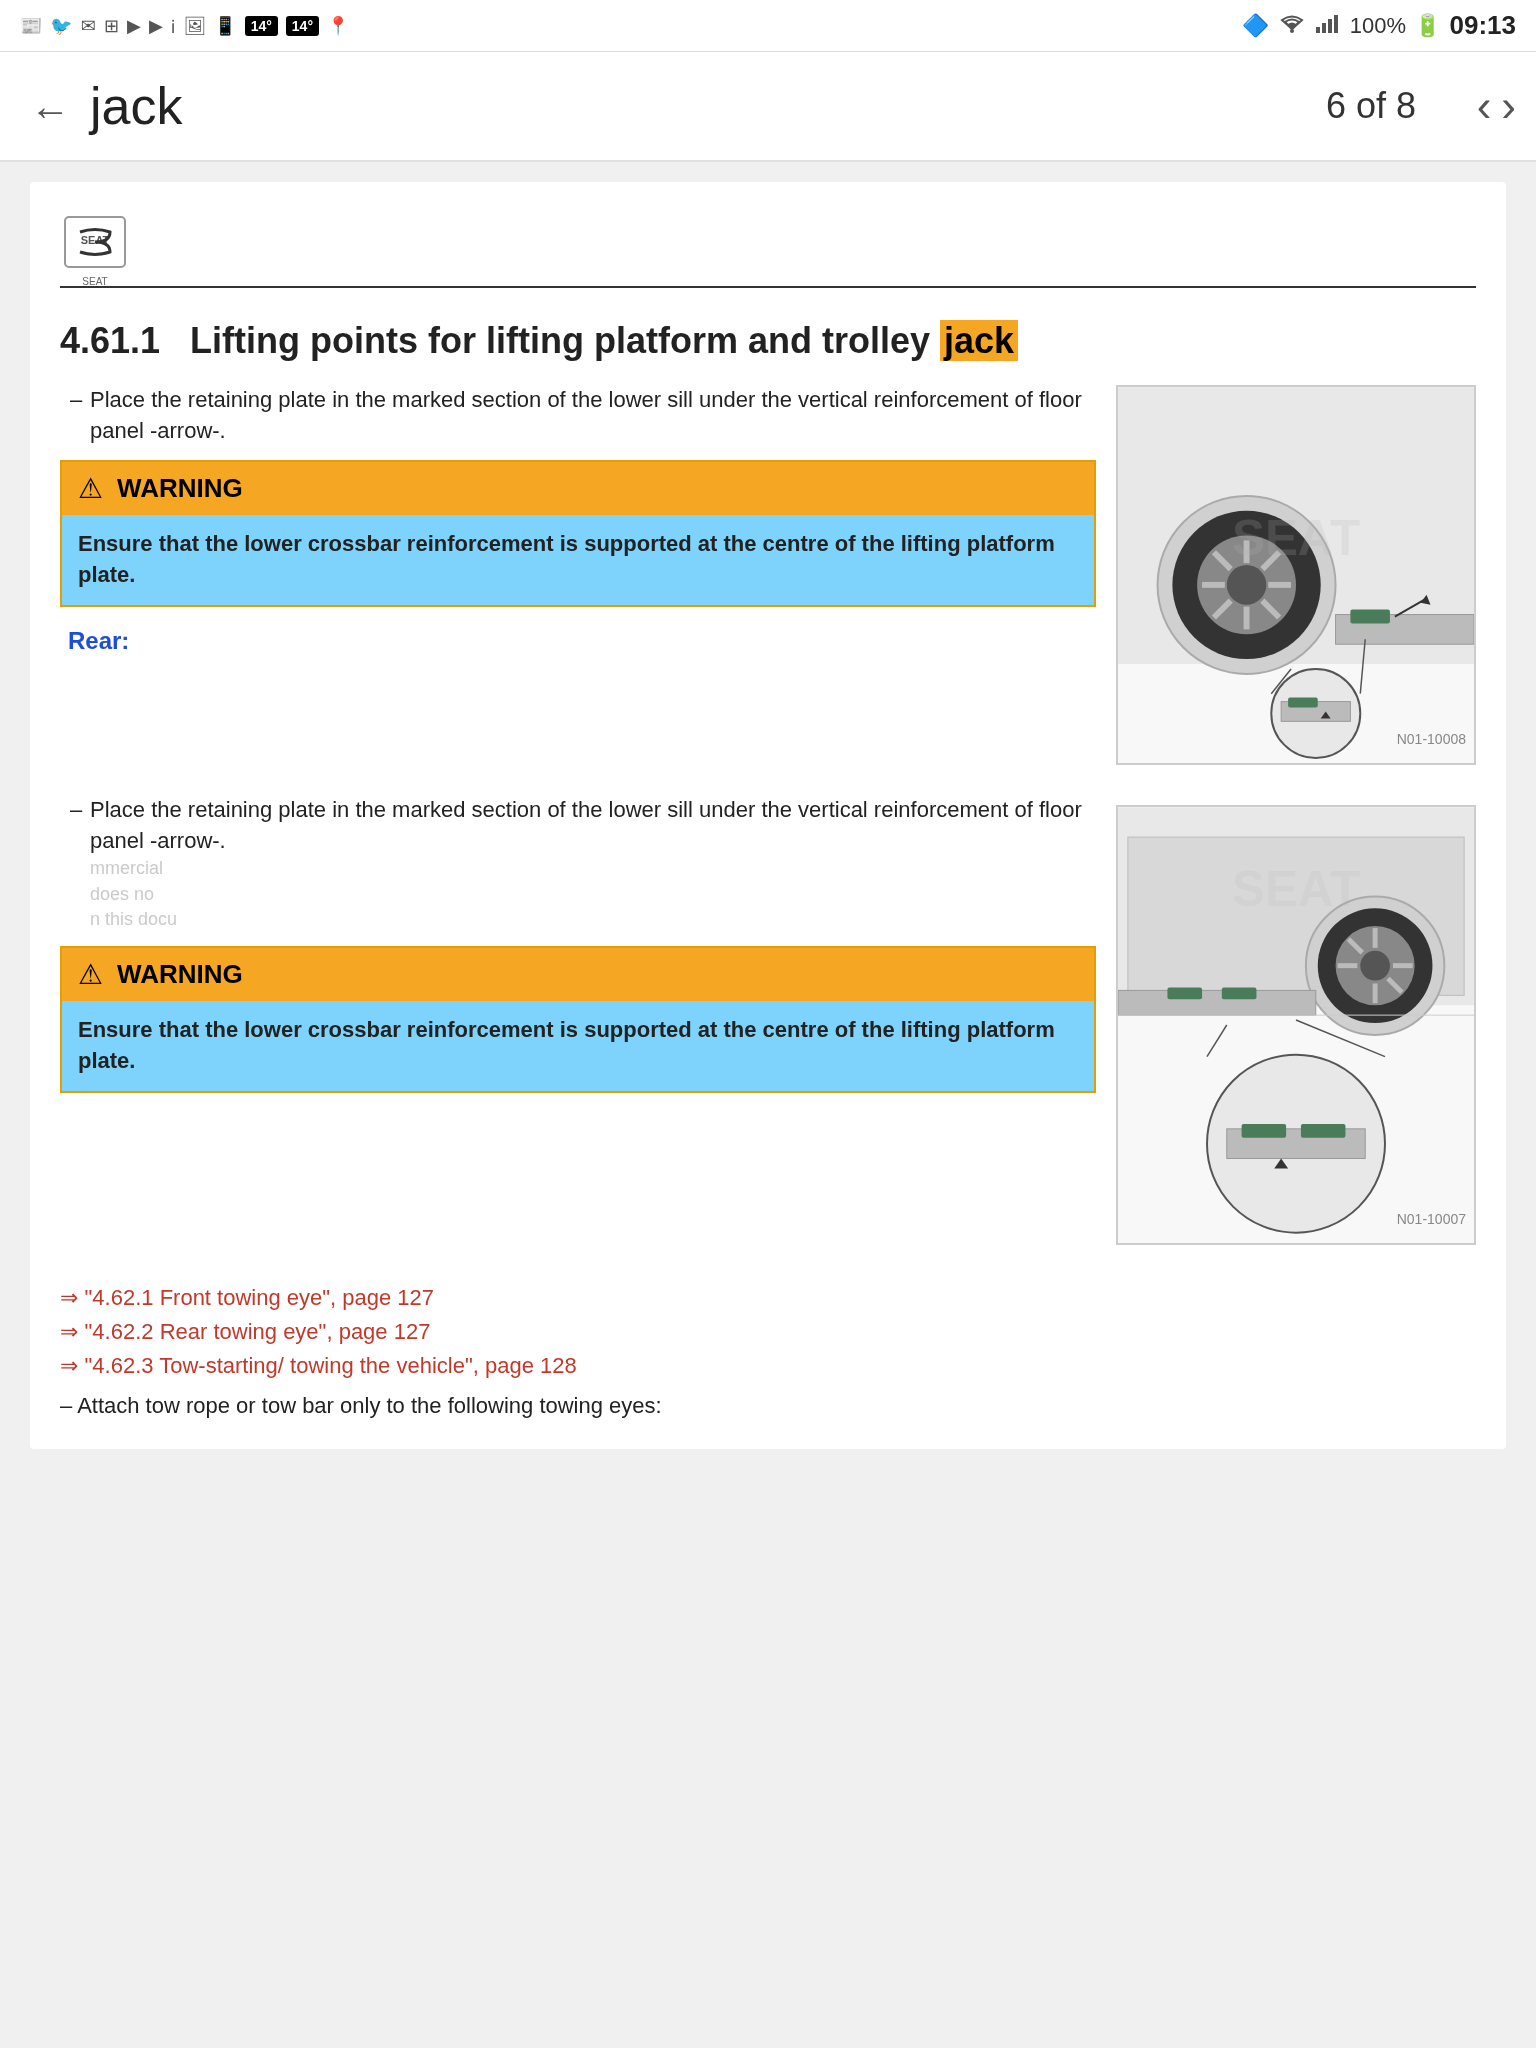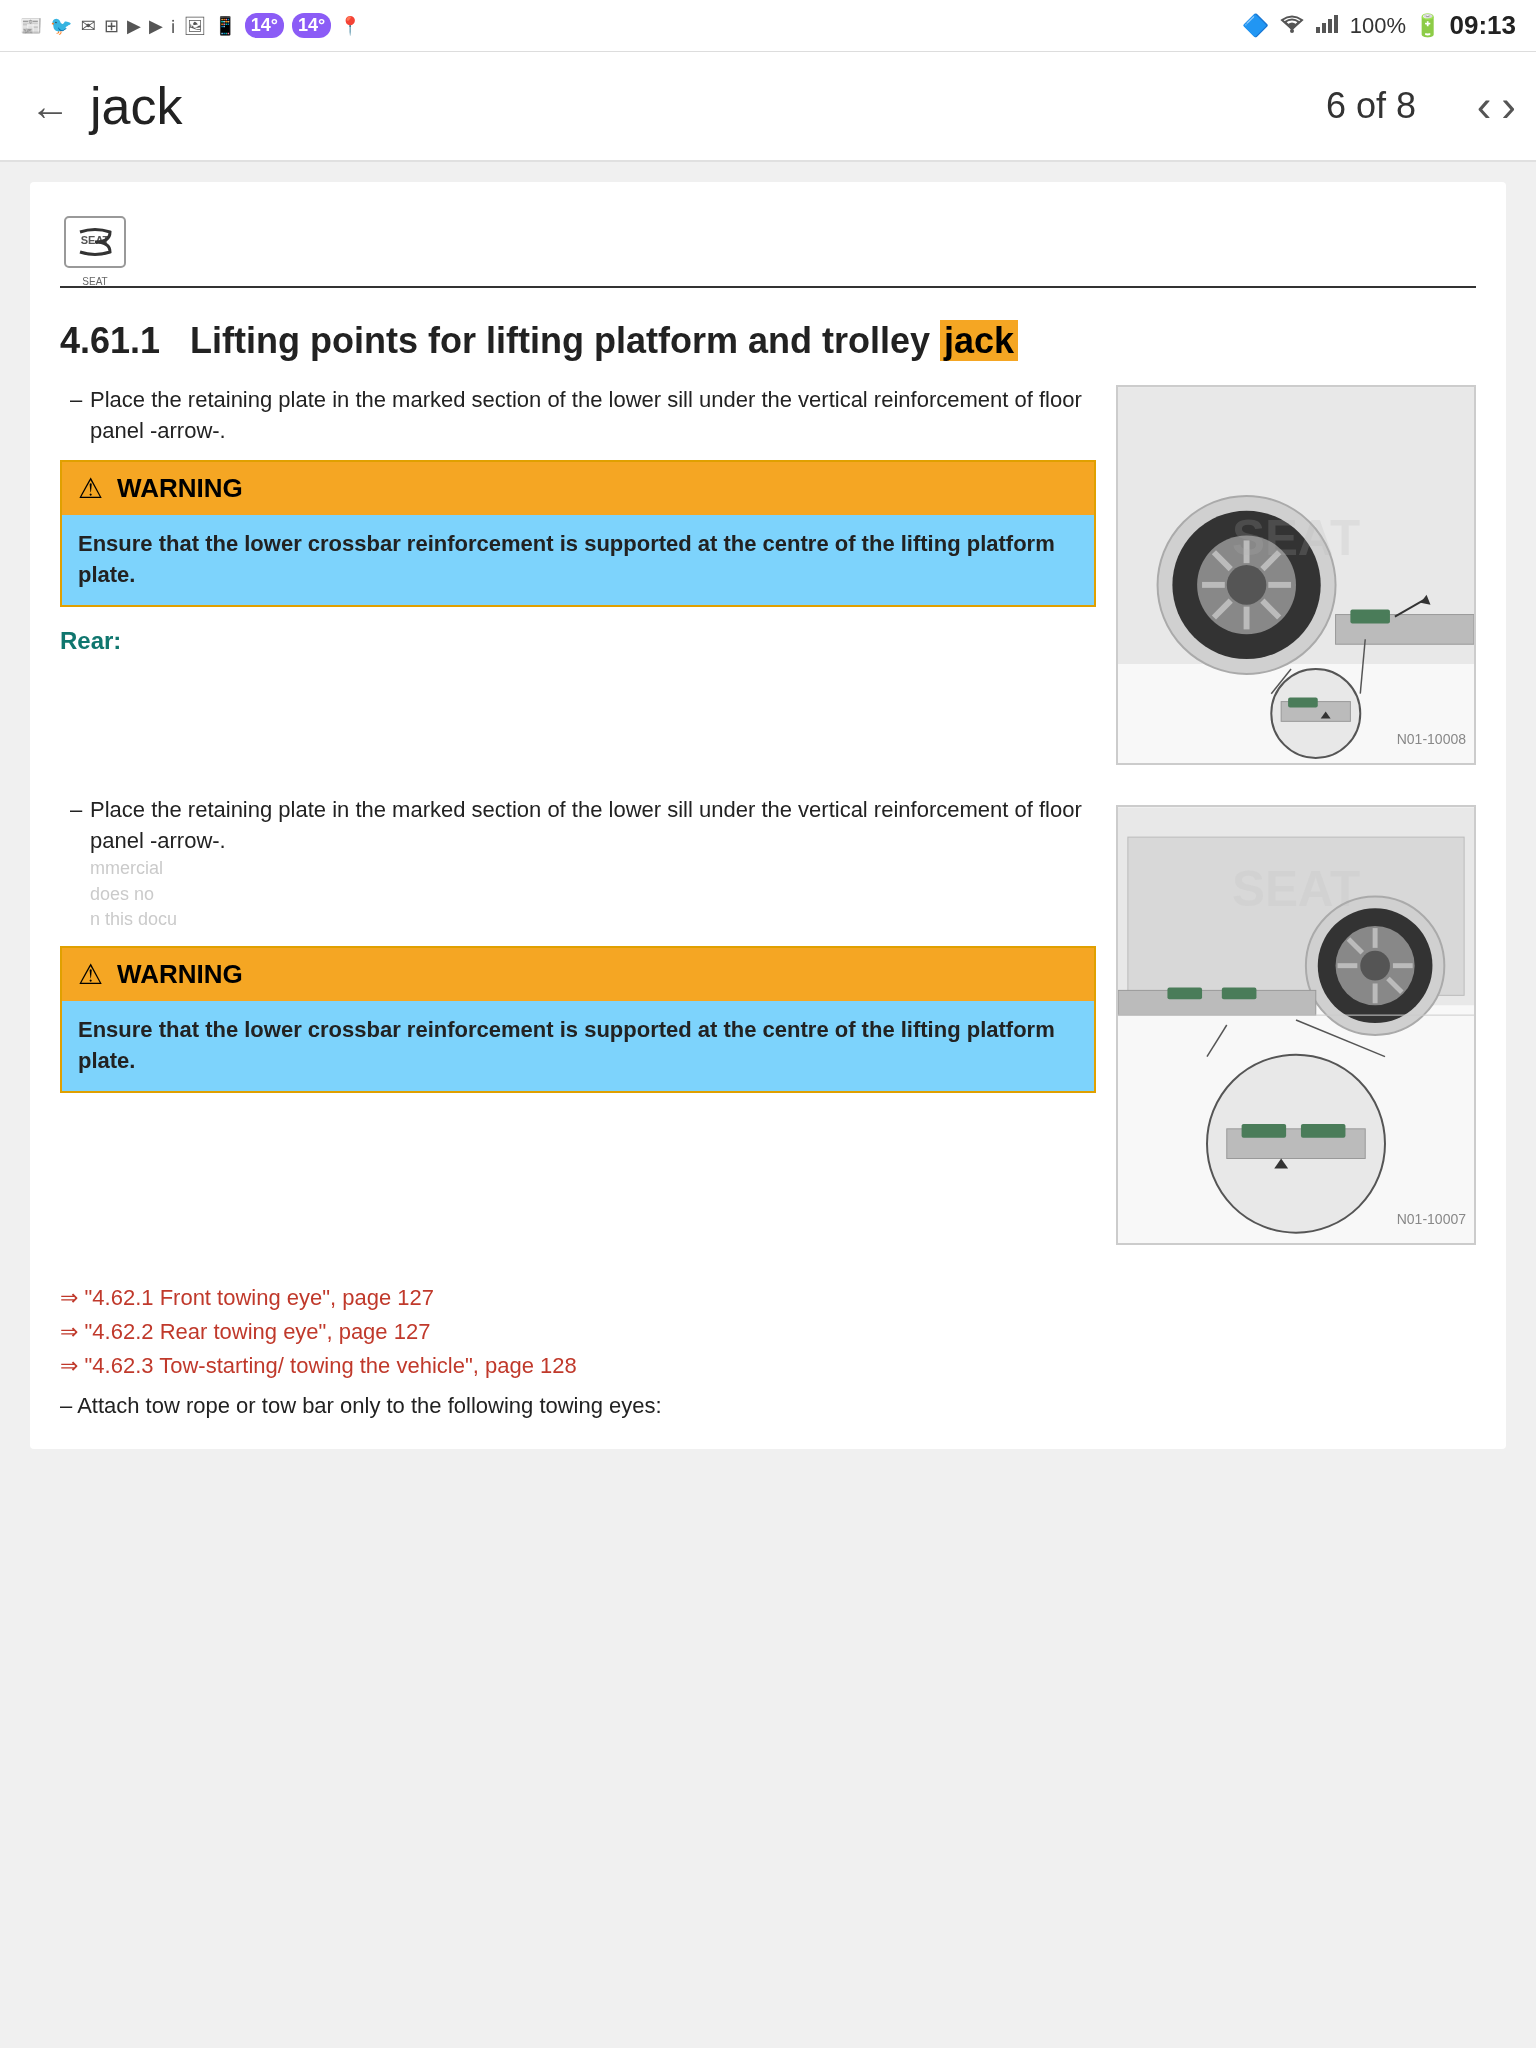--- a/index.html
+++ b/index.html
@@ -30,25 +30,25 @@
       align-items: center;
       gap: 8px;
       font-size: 22px;
       color: #333;
     }
     .status-icon {
       font-size: 18px;
       color: #555;
     }
     .temp-badge {
-      background: #8b5cf6;
+      background: #000000;
       color: white;
-      border-radius: 12px;
+      border-radius: 3px;
       padding: 2px 6px;
-      font-size: 18px;
+      font-size: 14px;
       font-weight: bold;
     }
 
     
     .app-bar {
       background: #fff;
       height: 110px;
       display: flex;
       align-items: center;
       padding: 0 30px;
@@ -246,23 +246,24 @@
     .attach-note {
       font-size: 22px;
       color: #222;
       margin-top: 14px;
     }
 
     
     .rear-label {
       font-size: 24px;
       font-weight: bold;
-      color: #0f766e;
+      color: #1d4ed8;
       margin-bottom: 10px;
       margin-top: 20px;
+      margin-left: 8px;
     }
   </style>
 </head>
 <body>
 
 <div class="status-bar">
   <div class="status-bar-left">
     <span class="status-icon">📰</span>
     <span class="status-icon">🐦</span>
     <span class="status-icon">✉</span>

